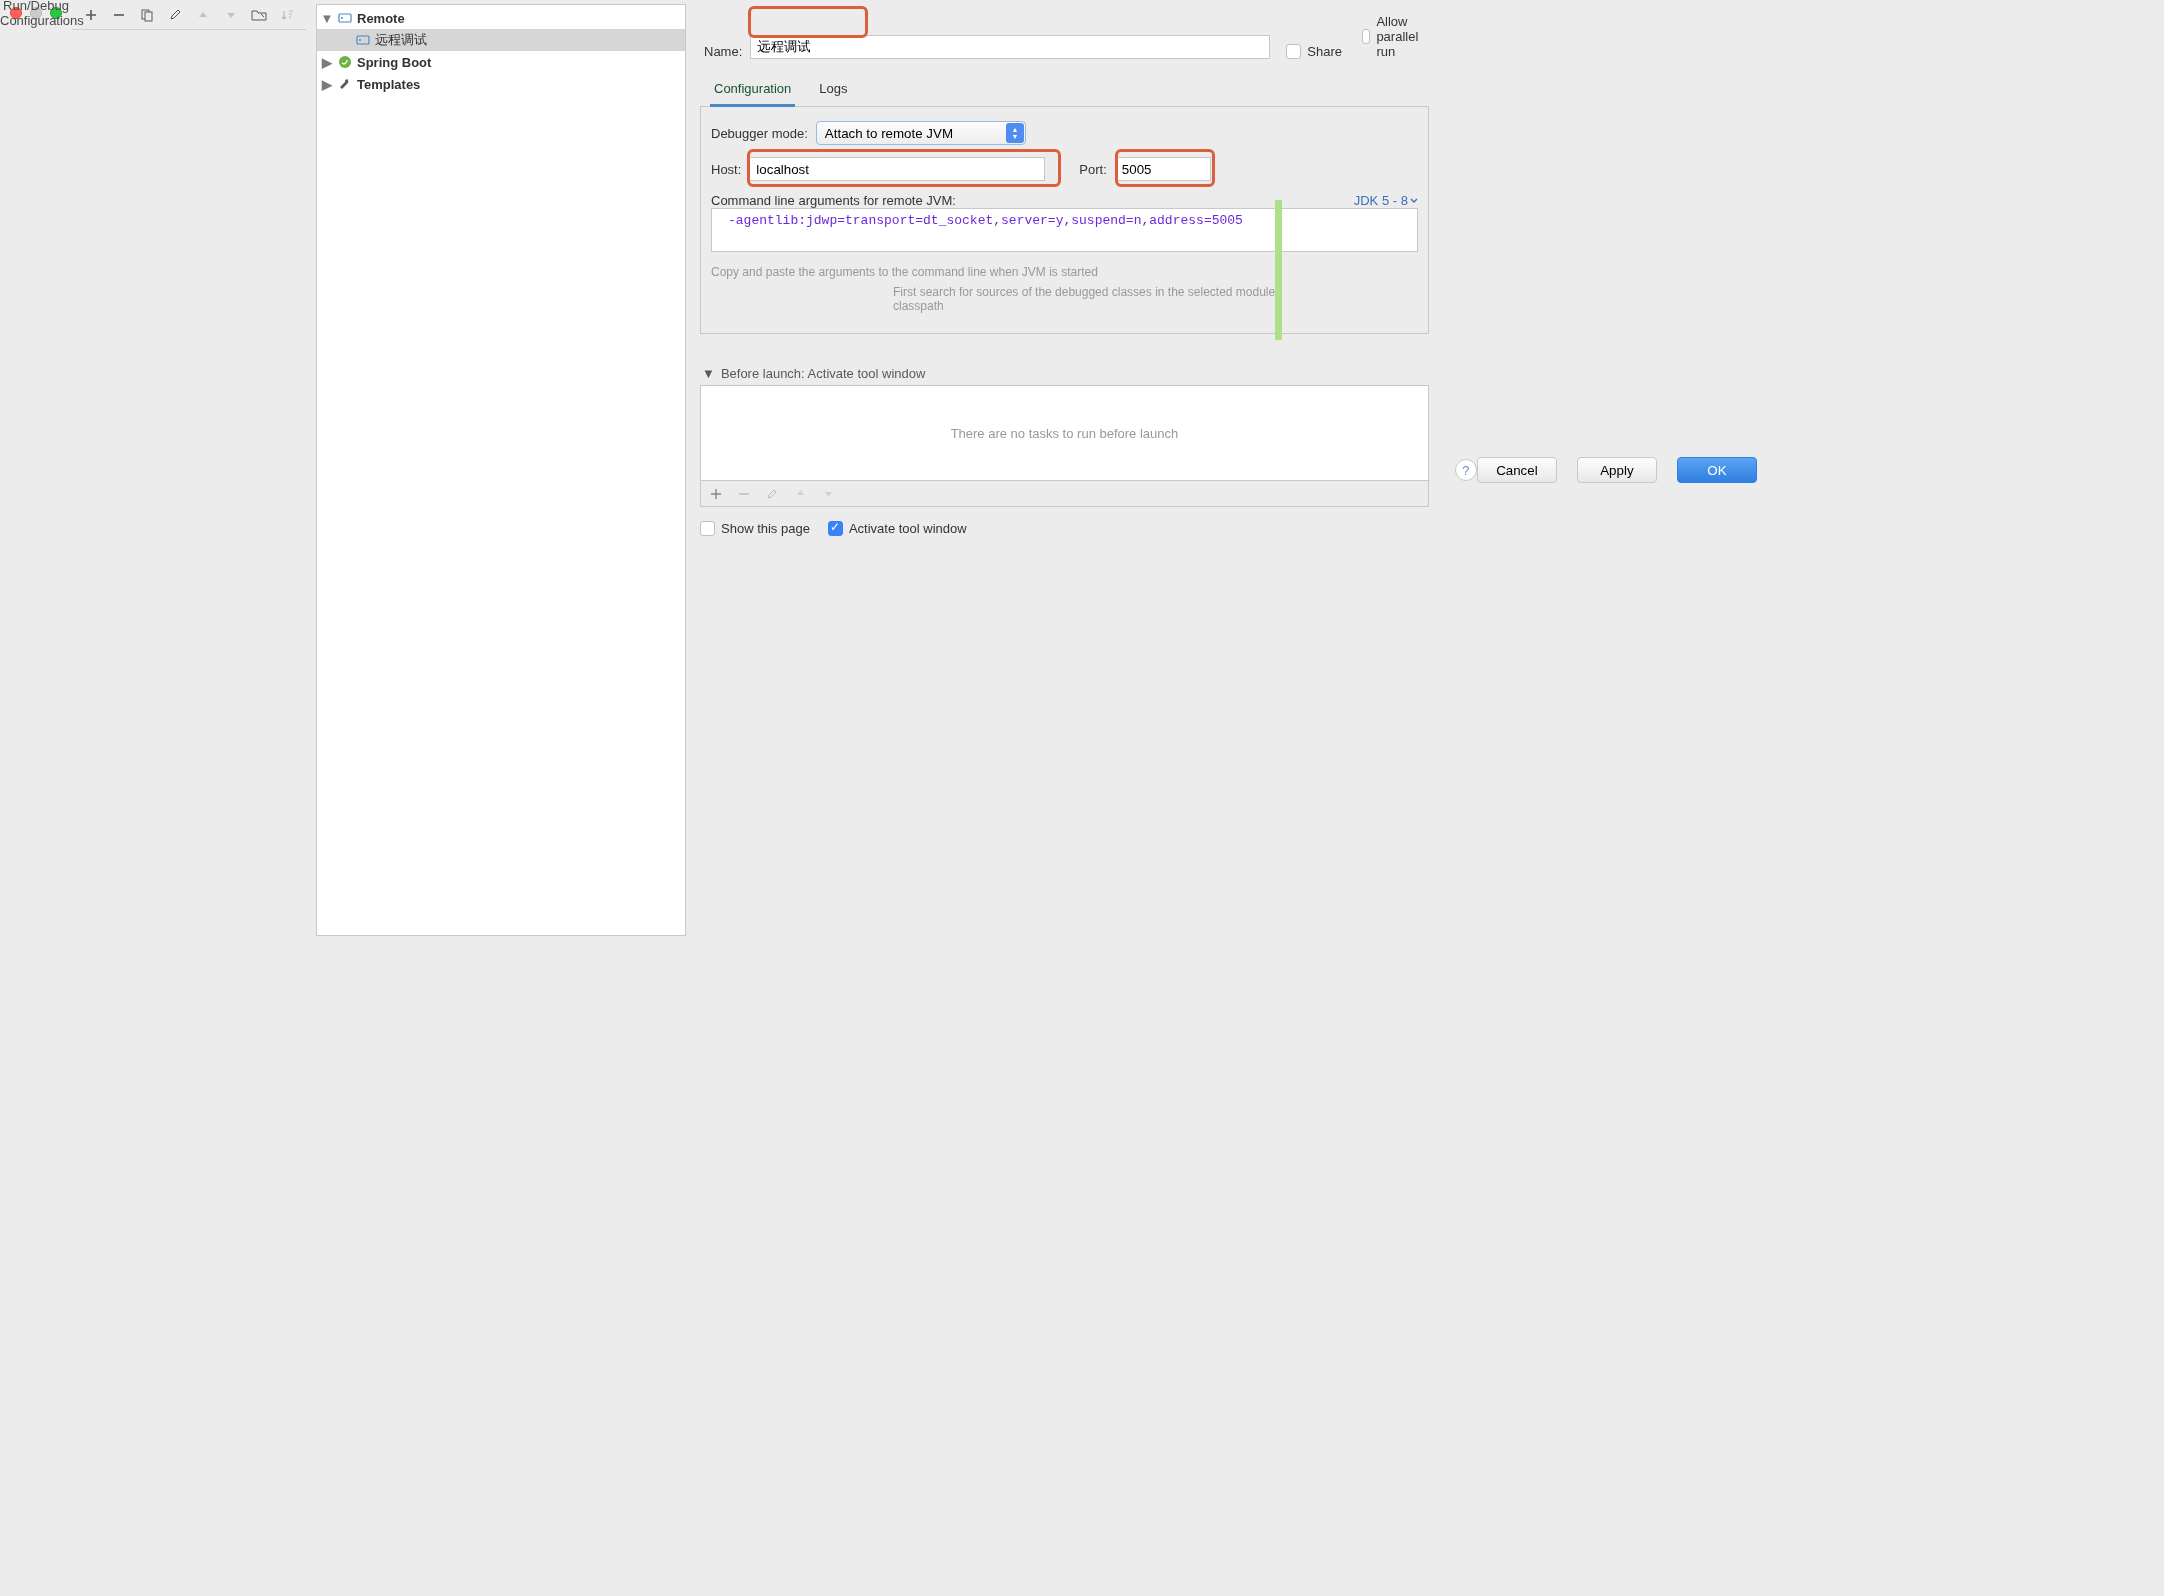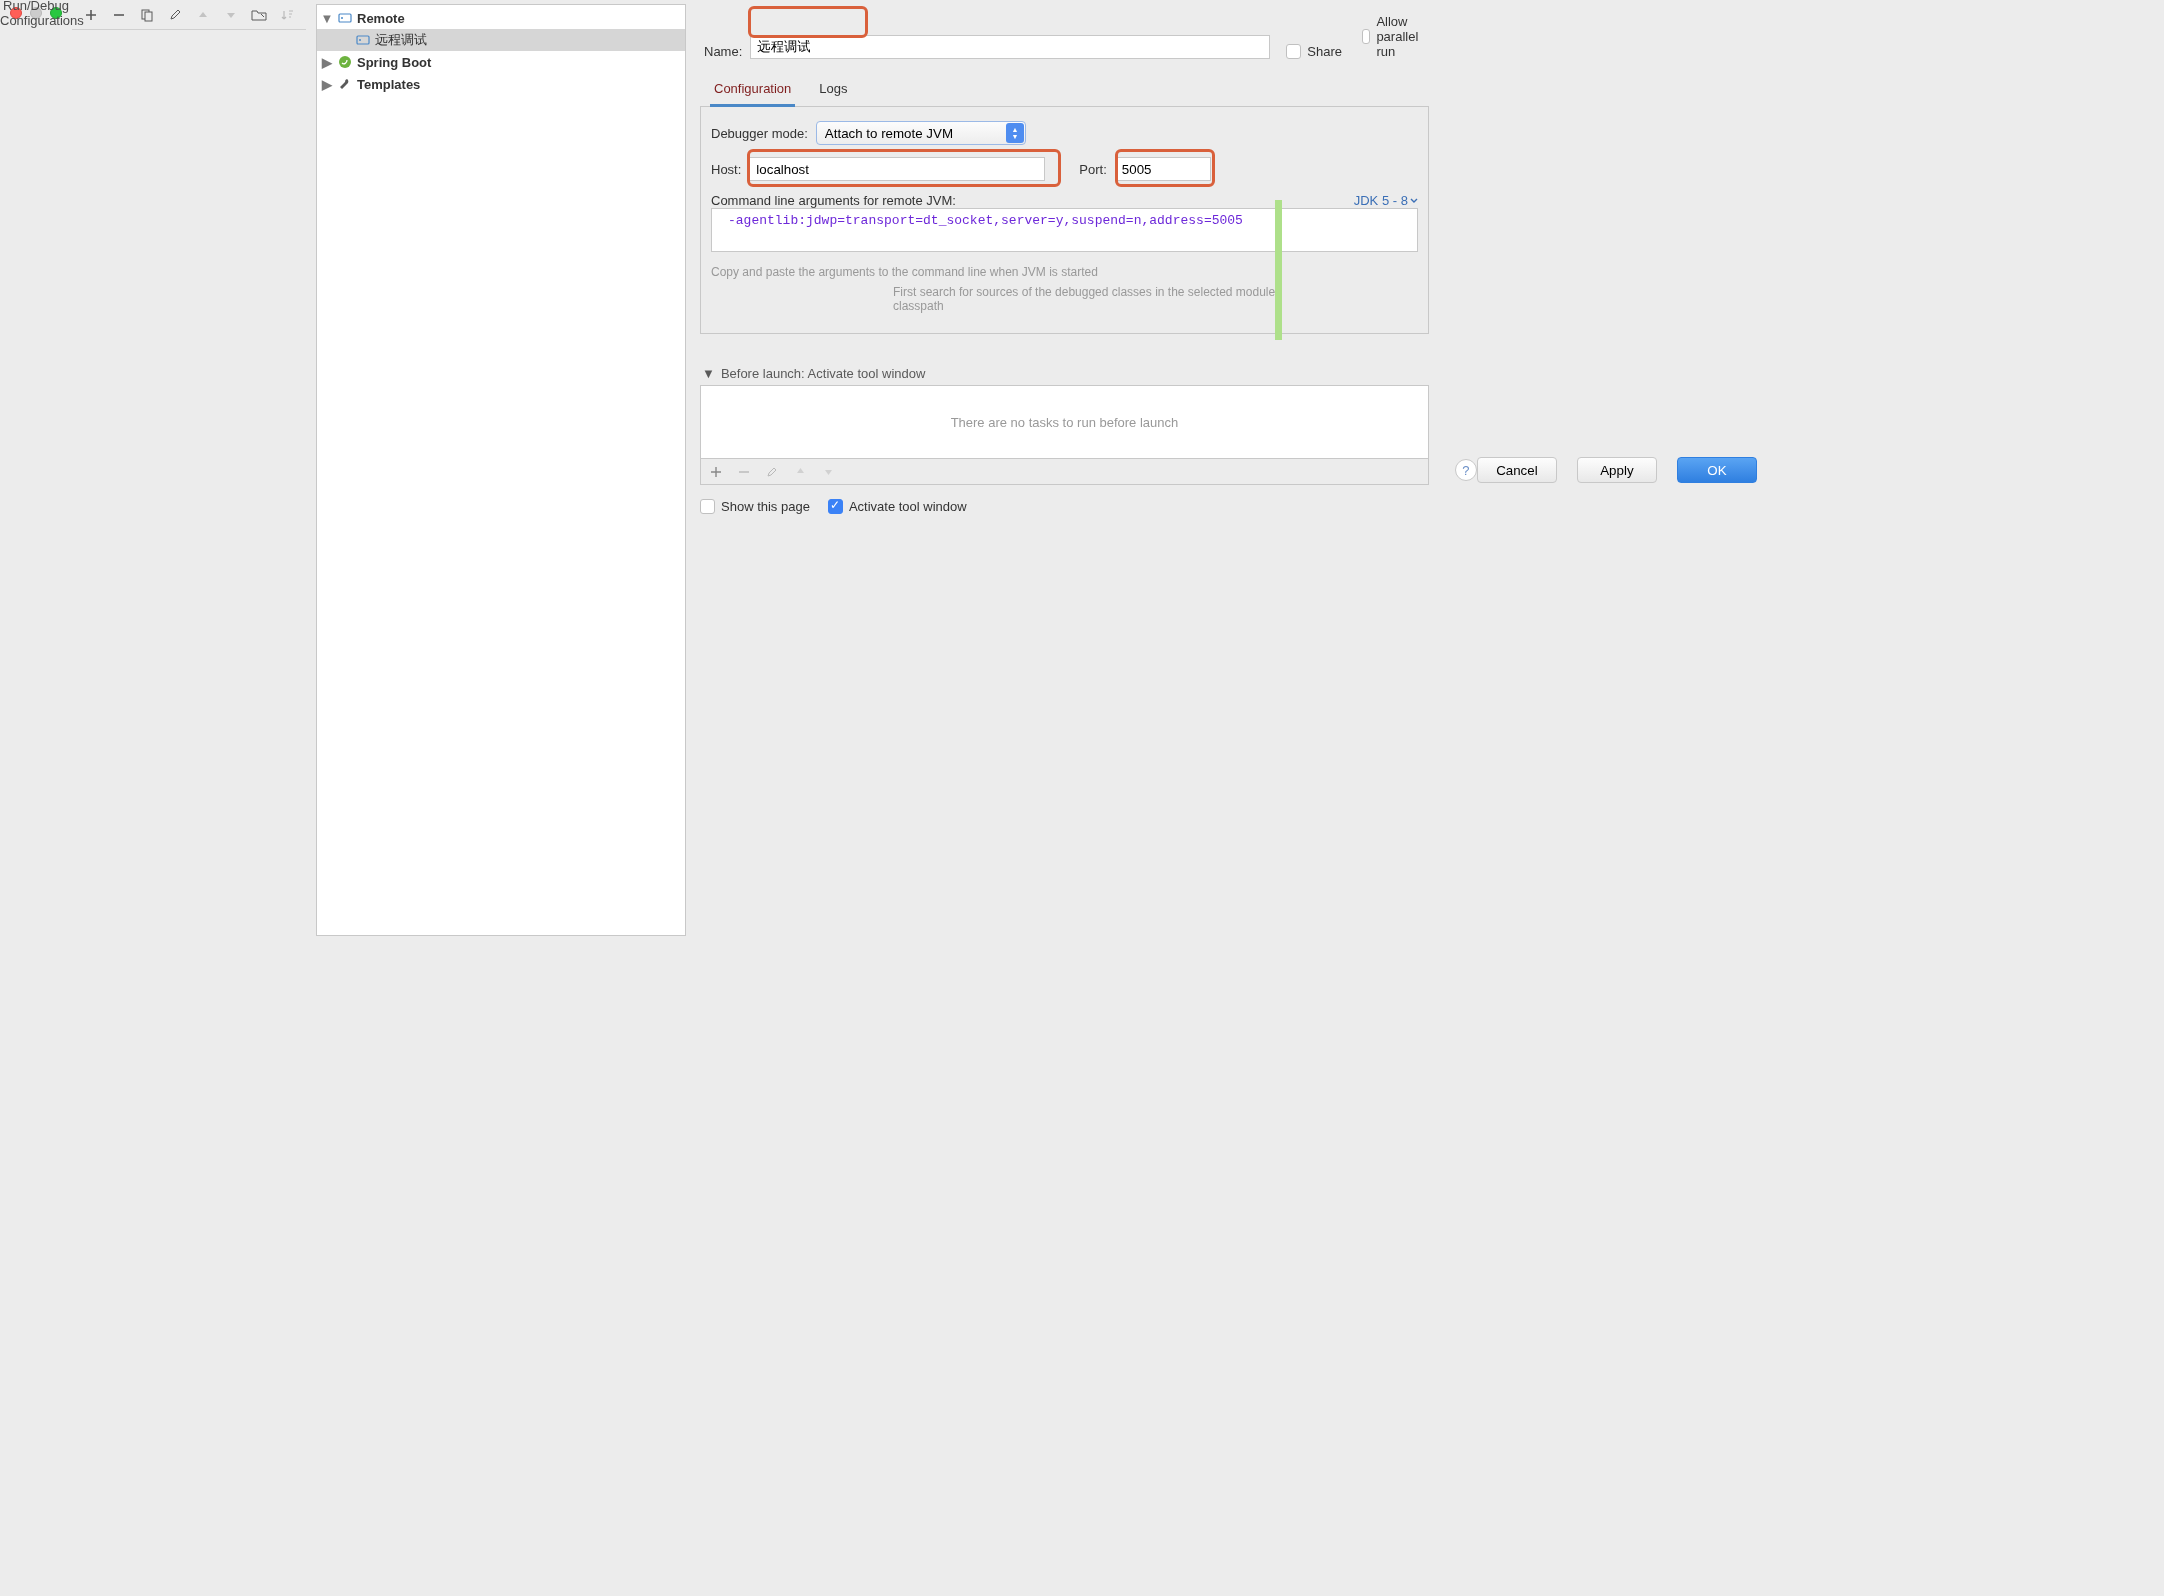--- a/index.html
+++ b/index.html
@@ -23,38 +23,38 @@
 .indent1 { padding-left: 38px; }
 .expander { width: 12px; height: 12px; display: inline-flex; align-items: center; justify-content: center; color: #7a7a7a; }
 .icon-slot { width: 16px; height: 16px; display: inline-flex; align-items: center; justify-content: center; }
 .name-row { display: flex; align-items: flex-end; gap: 8px; padding: 10px 4px 12px 4px; }
 .name-row label { color: #333; }
 .name-row input { flex: 0 0 520px; height: 24px; border: 1px solid #c8c8c8; background: #fff; padding: 0 6px; }
 .hlbox { position: absolute; border: 3px solid #d9603b; border-radius: 6px; pointer-events: none; }
 .chk { display: inline-flex; align-items: center; gap: 6px; }
 .tabs { display: flex; gap: 20px; border-bottom: 1px solid #c8c8c8; padding-left: 10px; margin-top: 4px; }
 .tab { padding: 6px 4px 8px 4px; color: #333; cursor: pointer; }
-.tab.active { border-bottom: 3px solid #4a88c7; color: #7f1d1d; margin-bottom: -1px; }
+.tab.active { border-bottom: 3px solid #4a88c7; color: #14532d; margin-bottom: -1px; }
 .panel { border: 1px solid #c8c8c8; border-top: none; padding: 14px 10px 20px 10px; background: #ececec; }
 .form-row { display: flex; align-items: center; gap: 8px; margin-bottom: 12px; flex-wrap: wrap;}
 .form-row label { color: #333; }
 select.mac { height: 24px; border: 1px solid #9bb9e6; border-radius: 4px; background: linear-gradient(#fcfcfc,#ededed); padding: 0 26px 0 8px; appearance: none; position: relative; }
 .mac-sel-wrap { position: relative; display: inline-block; }
 .mac-arrows { position: absolute; right: 2px; top: 2px; bottom: 2px; width: 18px; background: #4f8df0; border-radius: 3px; display: flex; flex-direction: column; align-items: center; justify-content: center; color: #fff; font-size: 7px; line-height: 7px; }
 input.txt { height: 24px; border: 1px solid #c8c8c8; background: #fff; padding: 0 6px; }
 .cmdlabel-row { display: flex; align-items: center; justify-content: space-between; margin-top: 8px;}
 .jdk-link { color: #3b6fb6; cursor: pointer; display: inline-flex; align-items: center; gap: 2px; }
 textarea.cmd { width: 100%; height: 44px; border: 1px solid #c8c8c8; background: #fff; padding: 4px 16px; font-family: Liberation Mono, monospace; font-size: 13px; resize: none; color: #6d28d9;}
 .hint { font-size: 12px; color: #999; margin-top: 10px; }
 .module-row { display: flex; align-items: center; gap: 14px; margin-top: 18px; }
 .module-sel { flex: 1; }
 .module-hint { font-size: 12px; color: #999; margin-left: 182px; margin-top: 6px; max-width: 400px;}
 .before-section { margin-top: 28px; }
 .before-header { display: flex; align-items: center; gap: 6px; padding: 4px 2px; color: #5a5a5a; cursor: pointer; }
-.before-body { border: 1px solid #c8c8c8; background: #fff; height: 74px; display: flex; align-items: center; justify-content: center; color: #999; }
+.before-body { border: 1px solid #c8c8c8; background: #fff; height: 96px; display: flex; align-items: center; justify-content: center; color: #999; }
 .before-toolbar { border: 1px solid #c8c8c8; border-top: none; height: 26px; display: flex; align-items: center; padding: 0 6px; gap: 10px; color: #888; background:#ececec;}
 .bottom-checks { display: flex; align-items: center; gap: 18px; margin-top: 14px; }
 .footer { display: flex; justify-content: space-between; align-items: center; padding: 10px 14px; }
 .help-btn { width: 22px; height: 22px; border: 1px solid #c8c8c8; border-radius: 50%; display: flex; align-items: center; justify-content: center; color: #6a8fc7; background: #fff; cursor: pointer; }
 .buttons { display: flex; gap: 20px; }
 .btn { min-width: 80px; height: 26px; border: 1px solid #c8c8c8; border-radius: 4px; background: linear-gradient(#fdfdfd,#e8e8e8); cursor: pointer; padding: 0 14px; }
 .btn.primary { background: linear-gradient(#5aa4f3,#2f7fe0); color: #fff; border: 1px solid #2f7fe0; }
 .side-strip { position:absolute; right:-7px; top:200px; width:7px; height:140px; background:#aee08a; }
 svg { display:block; }
 .chkbox-mac { width:15px; height:15px; border:1px solid #c0c0c0; border-radius:3px; background:#fff; display:inline-block; position:relative; cursor:pointer;}

